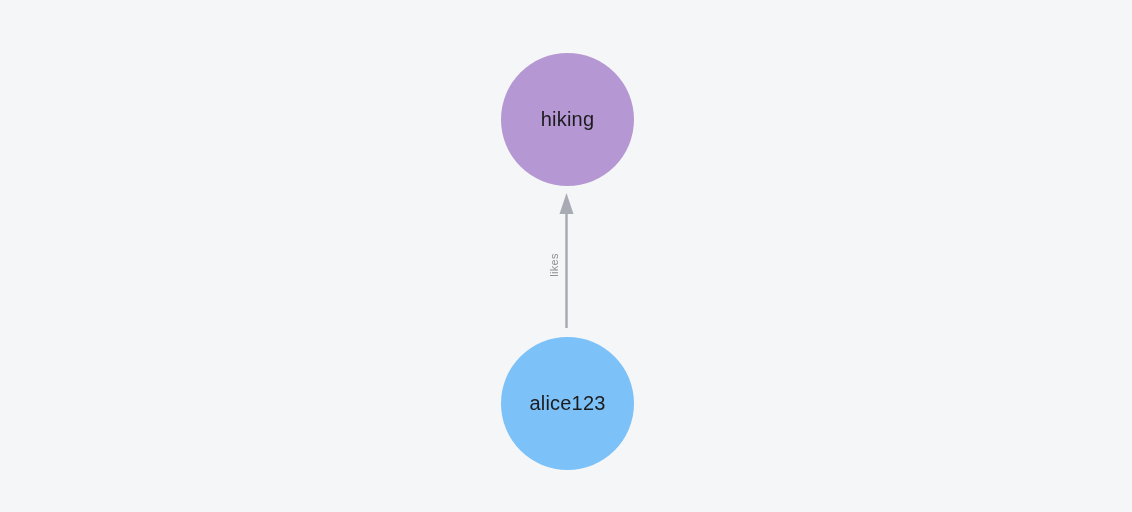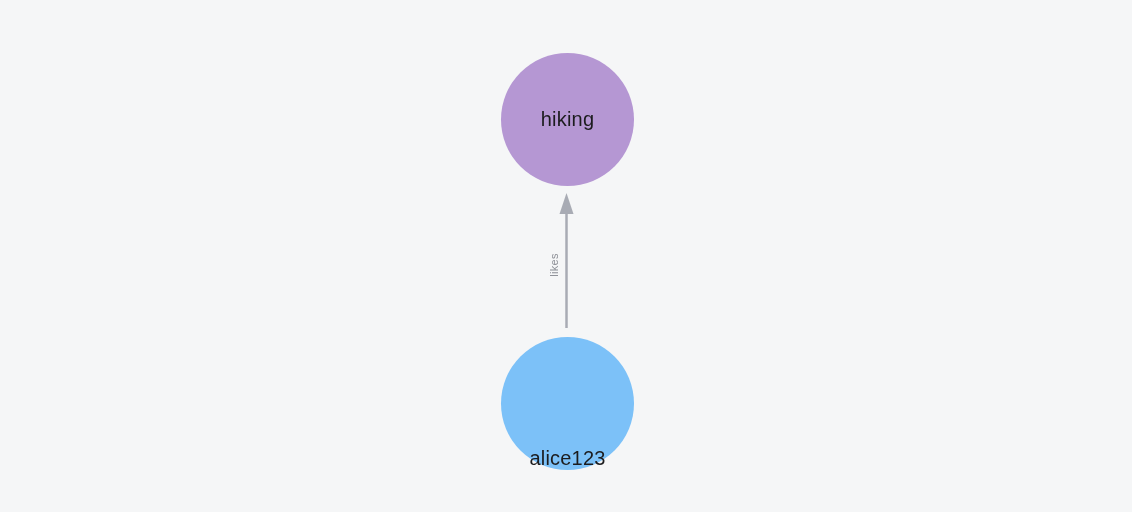--- a/index.html
+++ b/index.html
@@ -29,21 +29,20 @@
   }
   .node--hiking {
     left: 501px;
     top: 53px;
     background: var(--node-hiking-fill, #b597d3);
   }
   .node--alice {
     left: 501px;
     top: 337px;
     background: var(--node-alice-fill, #7cc1f8);
-    align-items: flex-end;
   }
   .node__label {
     font-size: 20px;
     color: var(--node-label-text, #1c1c1e);
     letter-spacing: 0.2px;
     user-select: none;
   }
   .edge {
     position: absolute;
     left: 551px;

